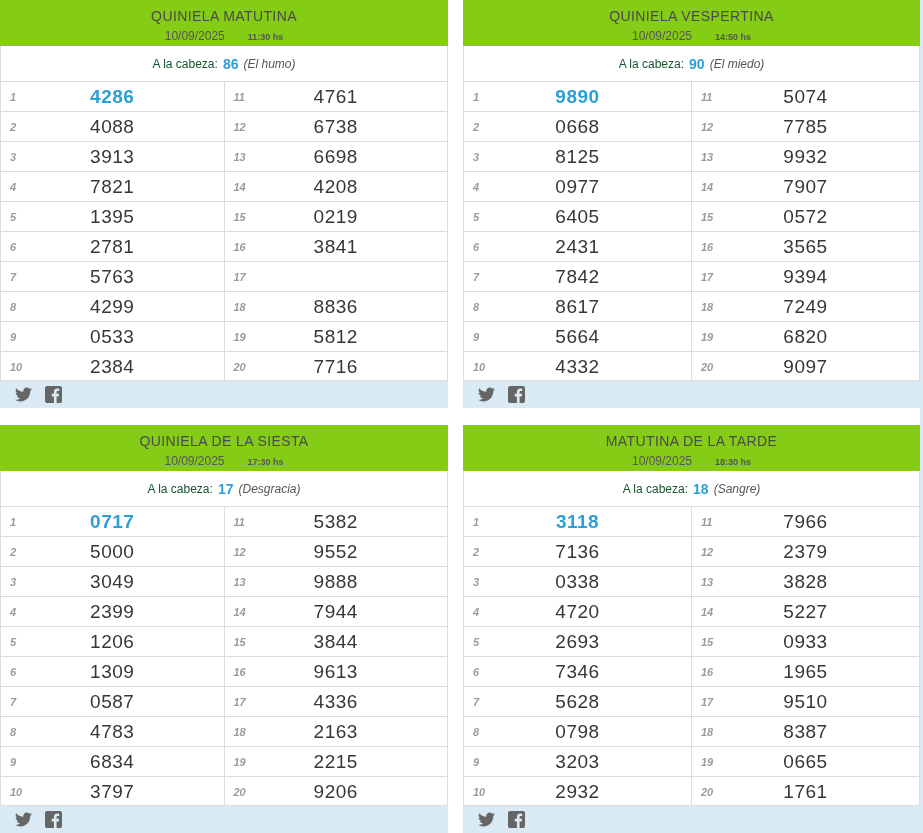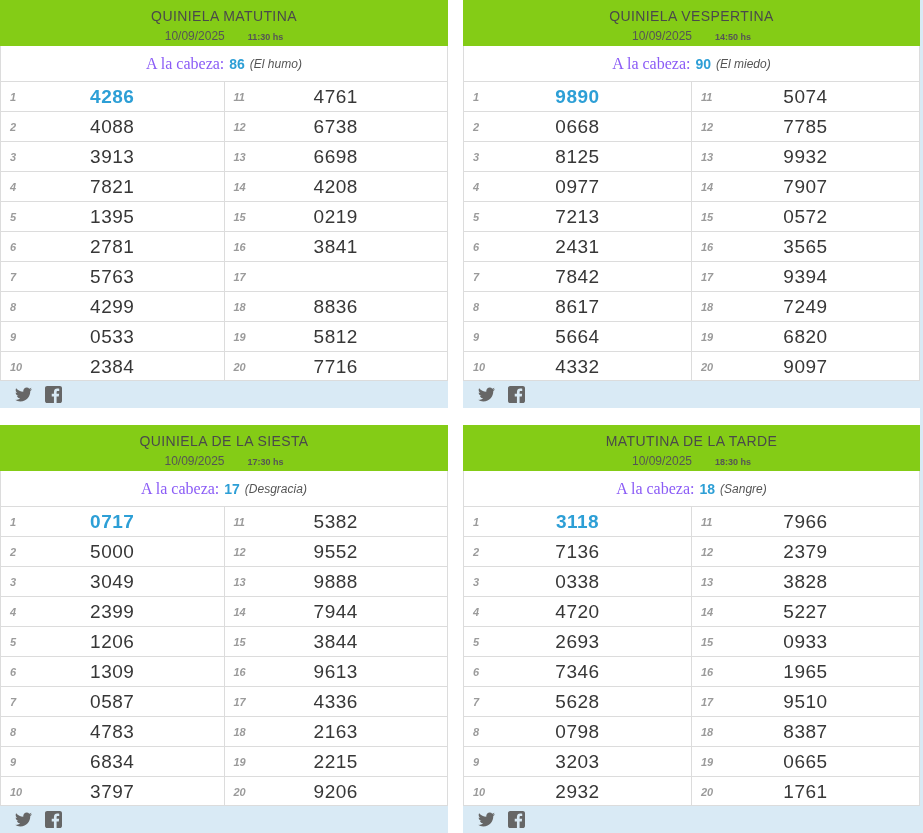--- a/index.html
+++ b/index.html
@@ -26,21 +26,21 @@
   }
   .panel-title { font-size: 14px; color: #4a4a4a; letter-spacing: .4px; }
   .panel-date { margin-top: 5px; font-size: 12px; color: #555; }
   .panel-time { font-size: 9px; font-weight: bold; margin-left: 23px; color: #555; }
   .cabeza {
     height: 35px; box-sizing: border-box;
     display: flex; align-items: center; justify-content: center; gap: 5px;
     border-left: 1px solid #dcdcdc; border-right: 1px solid #dcdcdc;
     background: #fff;
   }
-  .cabeza-label { font-size: 16px; color: #8b5cf6; font-family: Liberation Serif, serif; }
+  .cabeza-label { font-size: 12px; color: #14532d; }
   .cabeza-number { font-size: 14px; font-weight: bold; color: #2d9fd6; }
   .cabeza-name { font-size: 12px; font-style: italic; color: #555; }
   .rows {
     height: 300px; box-sizing: border-box;
     border-left: 1px solid #dcdcdc; border-right: 1px solid #dcdcdc;
     border-bottom: 1px solid #dcdcdc;
   }
   .row { display: flex; height: 30px; box-sizing: border-box; border-top: 1px solid #dcdcdc; }
   .half { flex: 1; position: relative; display: flex; align-items: center; }
   .half.right { border-left: 1px solid #dcdcdc; box-sizing: border-box; }
@@ -247,21 +247,21 @@
             <span class="num">0977</span>
           </div>
           <div class="half right">
             <span class="pos">14</span>
             <span class="num">7907</span>
           </div>
         </div>
         <div class="row">
           <div class="half left">
             <span class="pos">5</span>
-            <span class="num">7213</span>
+            <span class="num">6405</span>
           </div>
           <div class="half right">
             <span class="pos">15</span>
             <span class="num">0572</span>
           </div>
         </div>
         <div class="row">
           <div class="half left">
             <span class="pos">6</span>
             <span class="num">2431</span>

